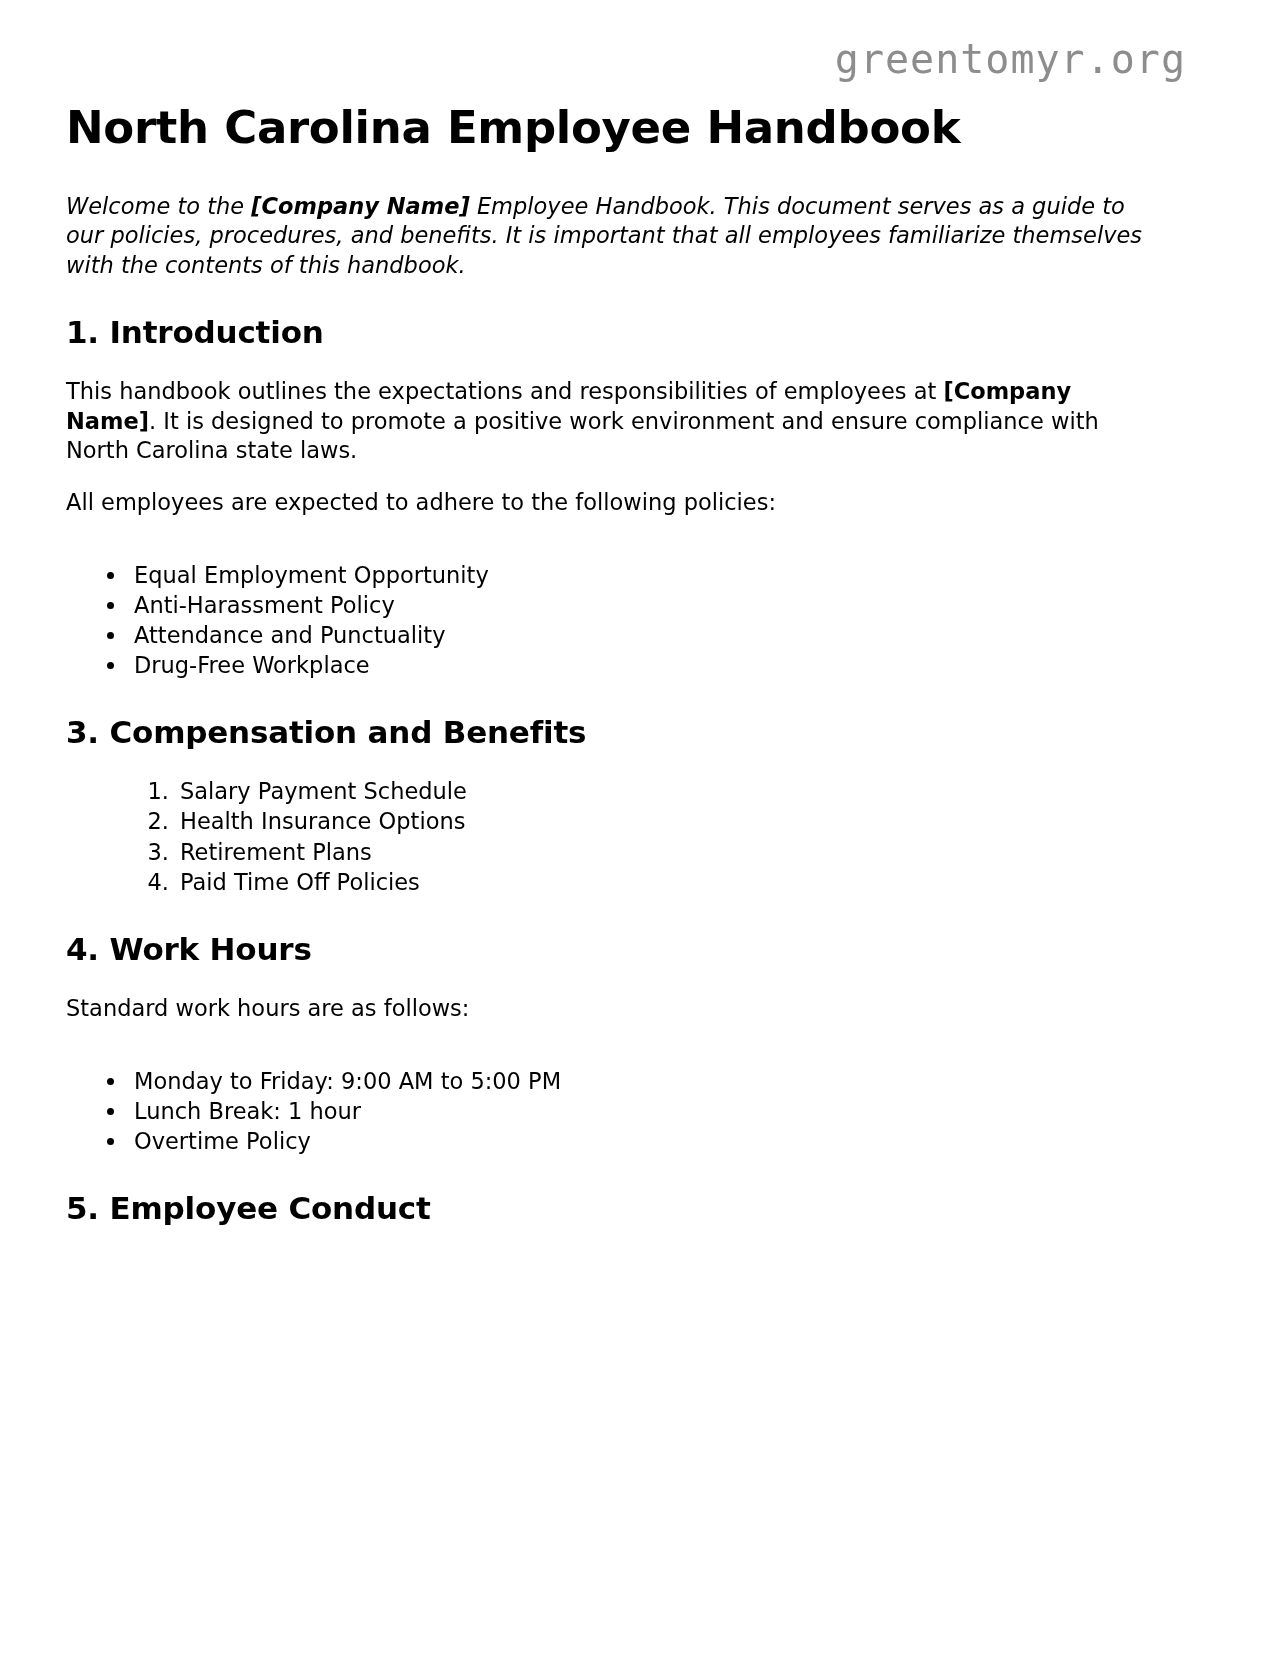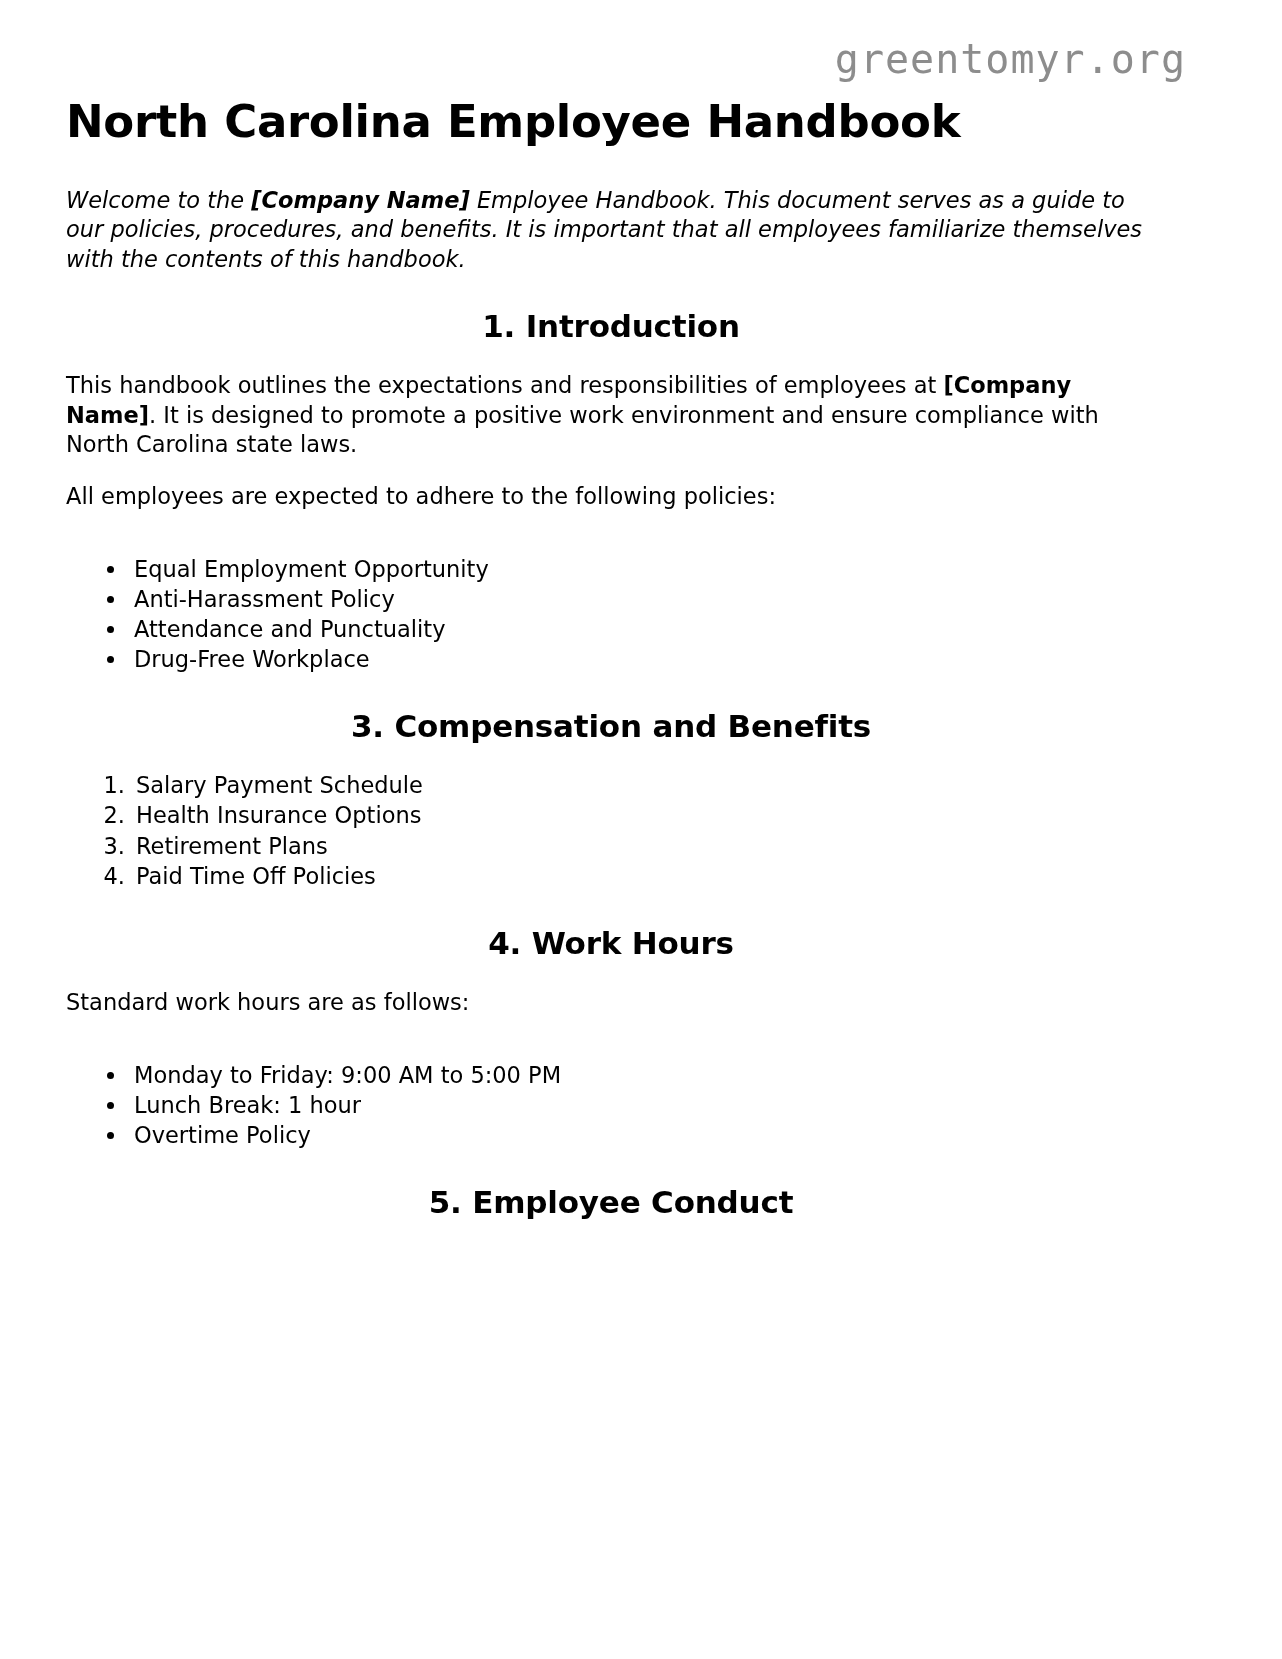--- a/index.html
+++ b/index.html
@@ -29,39 +29,38 @@
     font-family: "DejaVu Sans Mono", "Liberation Mono", monospace;
     font-size: 40px;
     letter-spacing: 1px;
     color: #8d8d8d;
     white-space: nowrap;
     user-select: none;
   }
   .content {
     position: absolute;
     left: 66px;
-    top: 96px;
+    top: 102px;
     width: 1090px;
   }
   h1.doc-title {
     font-family: "DejaVu Sans", "Liberation Sans", sans-serif;
     font-weight: bold;
     font-size: 45px;
     line-height: 1.15;
     margin: 0 0 38px 0;
     letter-spacing: -0.3px;
   }
   h2.section-title {
     font-family: "DejaVu Sans", "Liberation Sans", sans-serif;
     font-weight: bold;
     font-size: 31px;
     line-height: 1.2;
     margin: 34px 0 26px 0;
     letter-spacing: -0.2px;
-    text-align: center;
   }
   p.para {
     font-size: 22.5px;
     line-height: 1.31;
     margin: 0 0 22px 0;
   }
   p.para.intro {
     margin-bottom: 26px;
     font-style: italic;
   }
@@ -73,21 +72,21 @@
     padding-left: 62px;
     font-size: 22.5px;
     line-height: 1.29;
   }
   ul.doc-list { list-style-type: disc; margin-top: 44px; }
   ol.doc-list { list-style-type: decimal; padding-left: 66px; }
   ul.doc-list li, ol.doc-list li {
     margin: 0 0 1px 0;
     padding-left: 6px;
   }
-  ol.doc-list li { padding-left: 4px; }
+  ol.doc-list li { padding-left: 4px; margin-left: 44px; }
   .sec-block { margin: 0; }
 </style>
 </head>
 <body>
 
 <div class="page">
 
   <div class="watermark">greentomyr.org</div>
 
   <div class="content">

